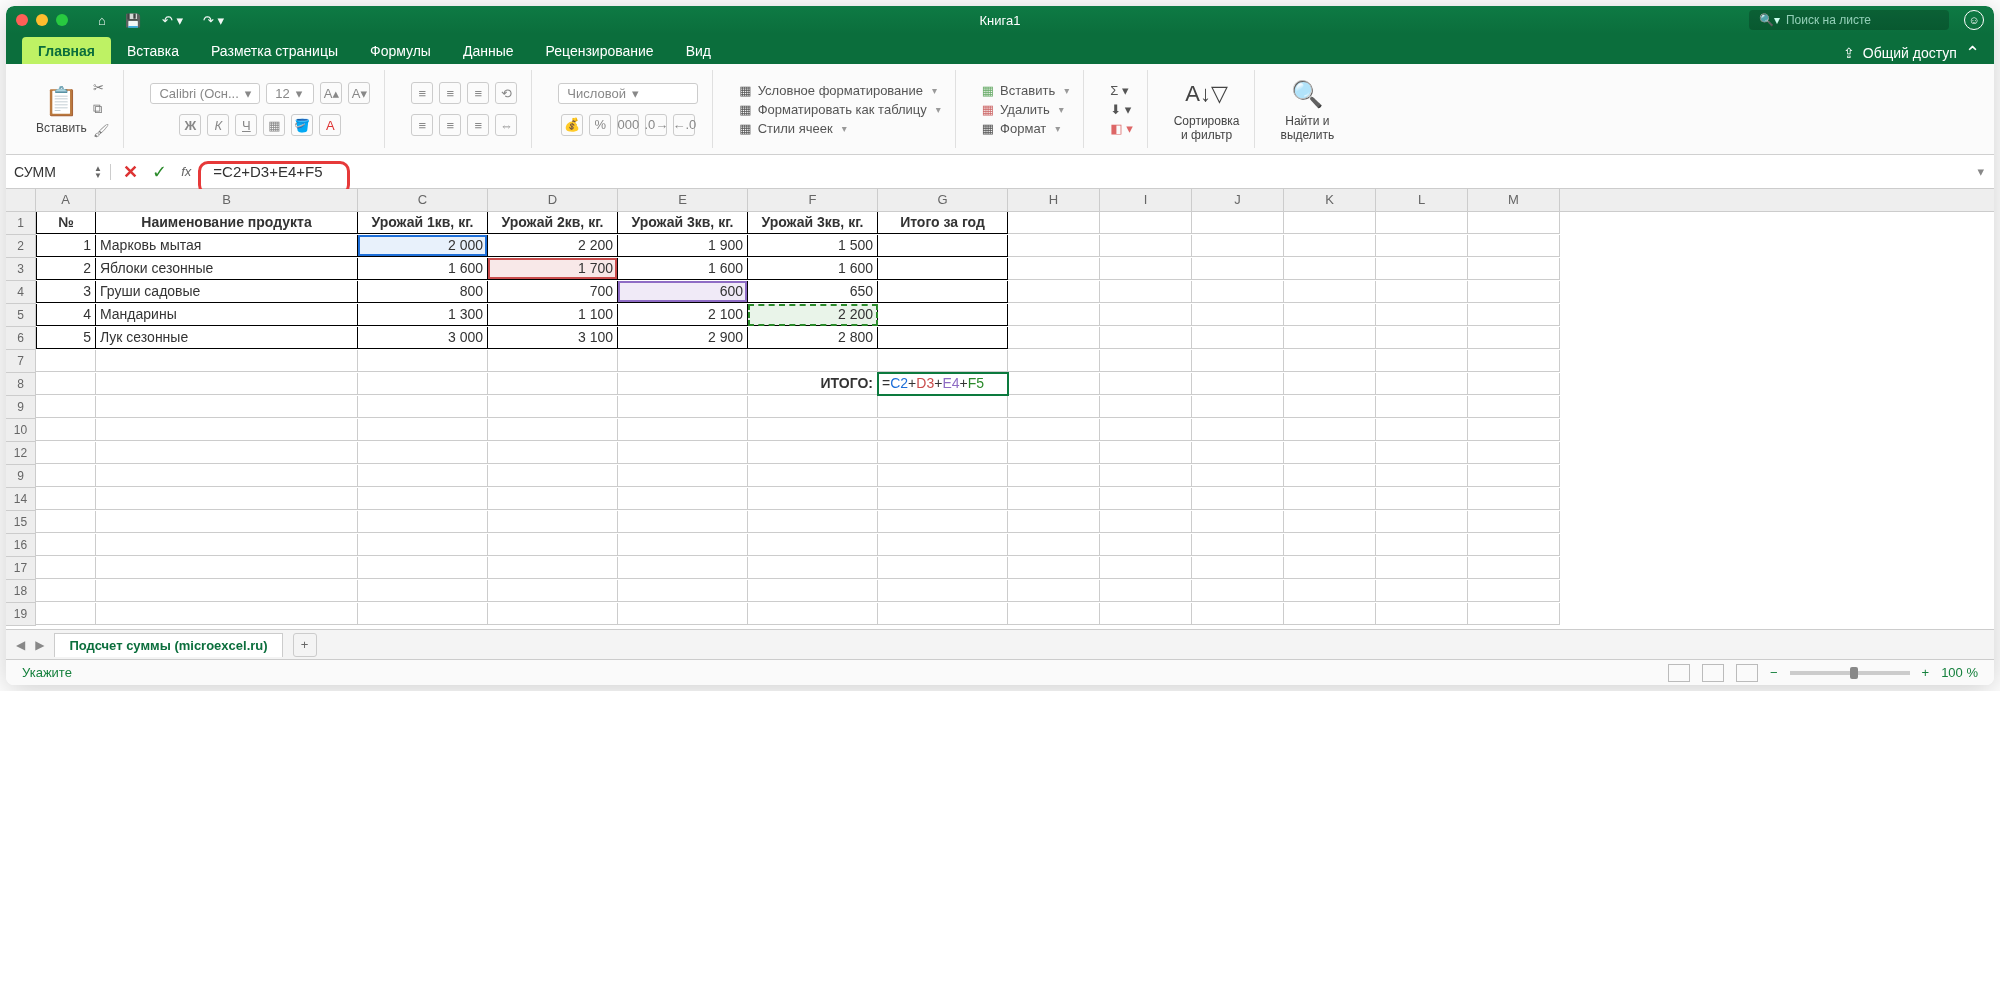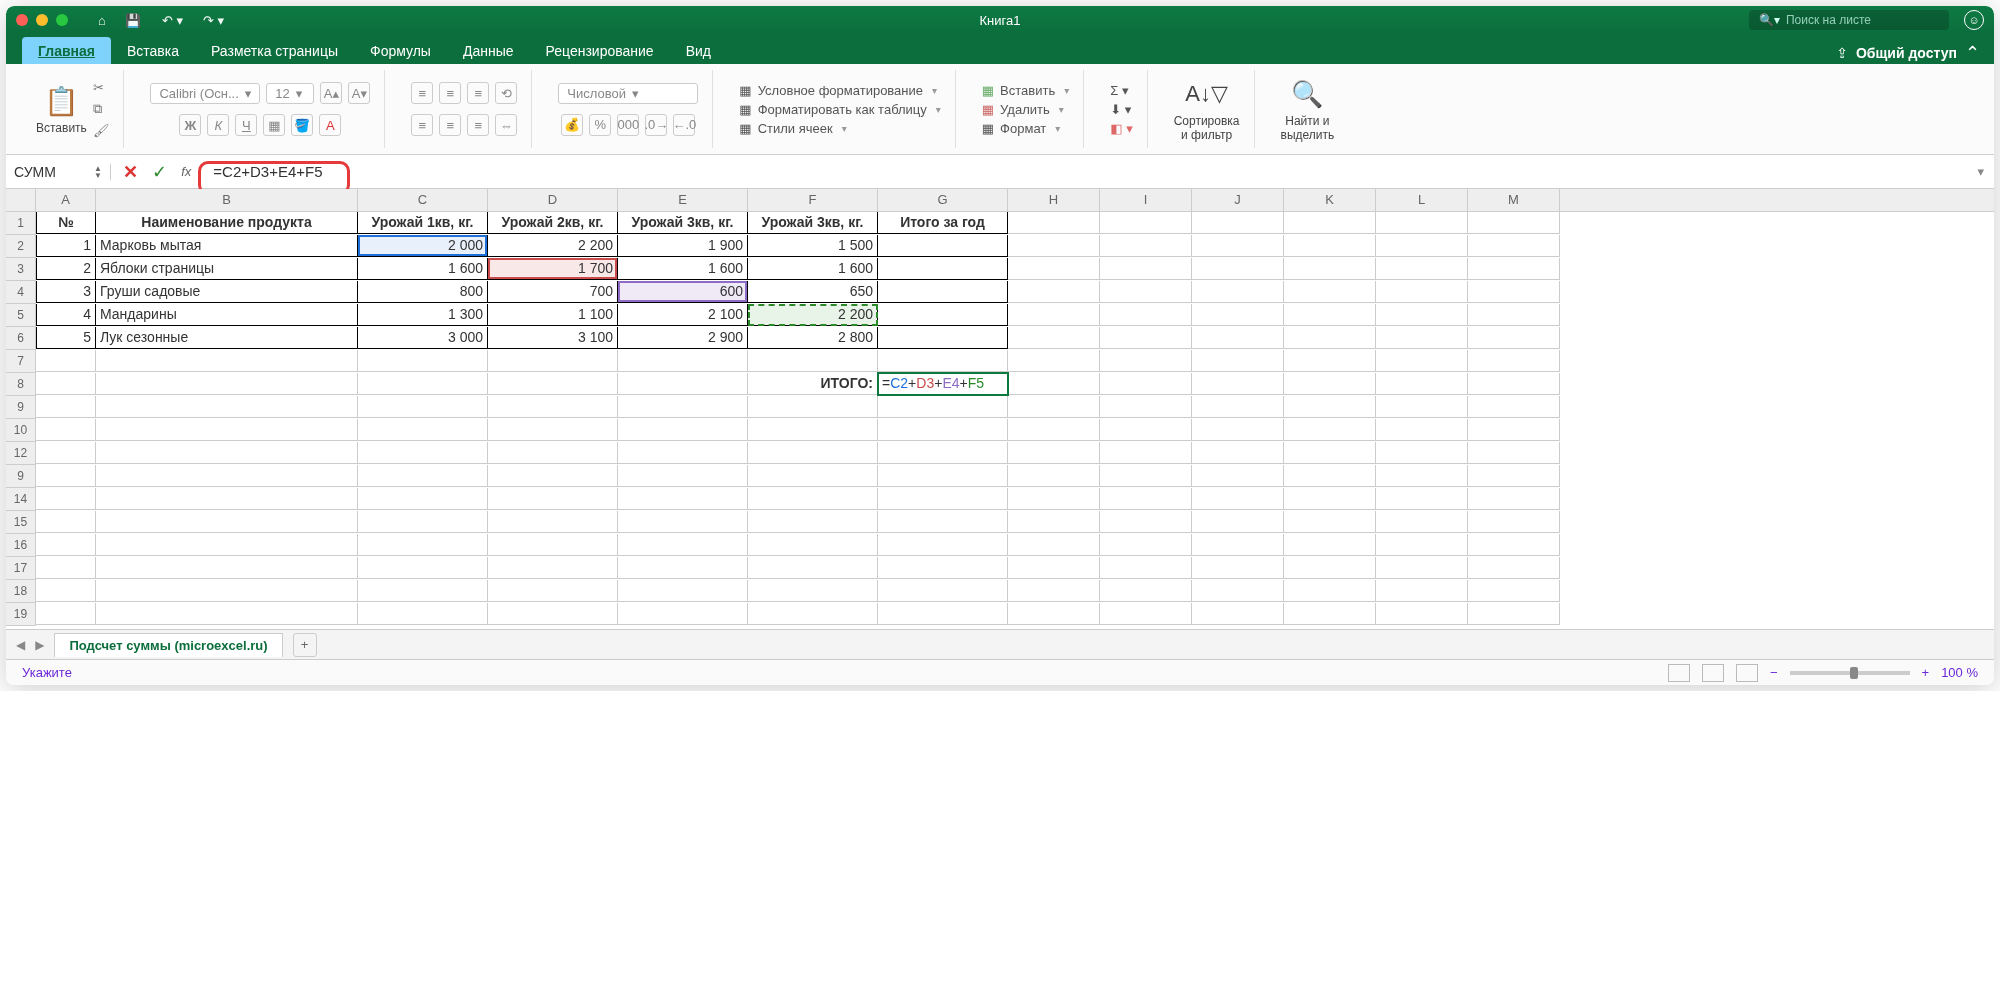--- a/index.html
+++ b/index.html
@@ -12,21 +12,21 @@
 .dot.red { background:#ff5f57;} .dot.yellow{background:#ffbd2e;} .dot.green{background:#28c940;}
 .titlebar-icons { display:flex; gap:20px; margin-left:30px; align-items:center; opacity:.95;}
 .title-text{position:absolute;left:50%;transform:translateX(-50%);font-weight:500;}
 .titlebar-right{margin-left:auto;display:flex;align-items:center;gap:15px;}
 .search-box{background:rgba(0,0,0,.2);border-radius:4px;padding:3px 10px;width:200px;color:#cfe;font-size:12px;display:flex;align-items:center;gap:6px;}
 .smile { width: 20px; height:20px; border:1.5px solid #fff; border-radius:50%; display:inline-flex;align-items:center;justify-content:center;font-size:11px;}
 
 
 .tabs-row{background:#0b6e3c;display:flex;align-items:flex-end;height:30px;padding-left:16px;gap:0;color:#fff;}
 .tab{padding:6px 16px 5px;font-size:14px;cursor:default;}
-.tab.active{background:#7dd3fc;color:#0b6e3c;font-weight:600;border-radius:4px 4px 0 0;text-decoration:underline;}
+.tab.active{background:#bef264;color:#0b6e3c;font-weight:600;border-radius:4px 4px 0 0;}
 .tabs-right{margin-left:auto;display:flex;align-items:center;gap:8px;padding-right:14px;color:#fff;font-size:14px;}
 .tabs-right .chev{font-size:18px;}
 
 
 .ribbon{background:#fbfbfb;border-bottom:1px solid #d0d0d0;display:flex;padding:6px 10px 6px 16px;gap:12px;min-height:90px;align-items:center;}
 .rgroup{display:flex;flex-direction:column;align-items:center;justify-content:center;gap:4px;border-right:1px solid #e0e0e0;padding:0 14px;height:78px;}
 .rgroup:last-child{border-right:none;}
 .rbtn-big{display:flex;flex-direction:column;align-items:center;font-size:12px;color:#444;gap:2px;}
 .ico-box{width:36px;height:36px;display:flex;align-items:center;justify-content:center;}
 .rrow{display:flex;gap:6px;align-items:center;}
@@ -72,21 +72,21 @@
 .formula-cell{font-size:14px;}
 .fc-dark{color:#333;} .fc-blue{color:#1e6fd8;} .fc-red{color:#c94b4b;} .fc-purple{color:#8e6bc4;} .fc-green{color:#2a8a2a;}
 
 
 .sheettabs{display:flex;align-items:center;height:30px;border-top:1px solid #ccc;background:#f4f4f4;padding:0 10px;gap:10px;}
 .sheettabs .nav{color:#888;font-size:12px;}
 .sheettab{background:#fff;border:1px solid #ccc;border-bottom:none;padding:4px 14px;border-radius:0;color:#0b6e3c;font-weight:600;font-size:13px;}
 .addsheet{width:24px;height:24px;border:1px solid #ccc;border-radius:3px;text-align:center;line-height:22px;color:#666;}
 
 
-.statusbar{height:26px;border-top:1px solid #ccc;background:#fafafa;display:flex;align-items:center;padding:0 16px;font-size:13px;color:#6d28d9;}
+.statusbar{height:26px;border-top:1px solid #ccc;background:#fafafa;display:flex;align-items:center;padding:0 16px;font-size:13px;color:#15803d;}
 .statusbar .right{margin-left:auto;display:flex;align-items:center;gap:12px;}
 .viewbtn{width:22px;height:18px;border:1px solid #bbb;display:inline-block;}
 .zoom-slider{width:120px;height:4px;background:#ccc;position:relative;}
 .zoom-slider::before{content:"";position:absolute;left:50%;top:-4px;width:8px;height:12px;background:#888;border-radius:2px;}
 
 .app{border-radius:8px;overflow:hidden;box-shadow:0 4px 30px rgba(0,0,0,.2);margin:6px;}
 .sheet-wrap{height:440px;overflow:hidden;position:relative;}
 .itogo-label{text-align:right;font-weight:bold;padding-right:4px;}
 </style>
 </head>
@@ -119,21 +119,21 @@
 <div class="tabs-row">
   <div class="tab active">Главная</div>
   <div class="tab">Вставка</div>
   <div class="tab">Разметка страницы</div>
   <div class="tab">Формулы</div>
   <div class="tab">Данные</div>
   <div class="tab">Рецензирование</div>
   <div class="tab">Вид</div>
   <div class="tabs-right">
     <span>⇪</span>
-    <span style="font-weight:700;">Общий доступ</span>
+    <span style="font-weight:400;">Общий доступ</span>
     <span class="chev">⌃</span>
   </div>
 </div>
 
 <div class="ribbon">
   <div class="rgroup">
     <div class="rrow">
       <div class="rbtn-big">
         <div class="ico-box" style="color:#c78b2a;font-size:28px;">📋</div>
         <span>Вставить</span>
@@ -317,21 +317,21 @@
     <div class="cell c-H"></div>
           <div class="cell c-I"></div>
           <div class="cell c-J"></div>
           <div class="cell c-K"></div>
           <div class="cell c-L"></div>
           <div class="cell c-M"></div>
   </div>
   <div class="gridrow">
           <div class="rowhdr">3</div>
     <div class="cell c-A num bdr bdr-l">2</div>
-    <div class="cell c-B bdr">Яблоки страницы</div>
+    <div class="cell c-B bdr">Яблоки сезонные</div>
     <div class="cell c-C num bdr">1 600</div>
     <div class="cell c-D num bdr sel-red">1 700</div>
     <div class="cell c-E num bdr">1 600</div>
     <div class="cell c-F num bdr">1 600</div>
     <div class="cell c-G bdr"></div>
     <div class="cell c-H"></div>
           <div class="cell c-I"></div>
           <div class="cell c-J"></div>
           <div class="cell c-K"></div>
           <div class="cell c-L"></div>

